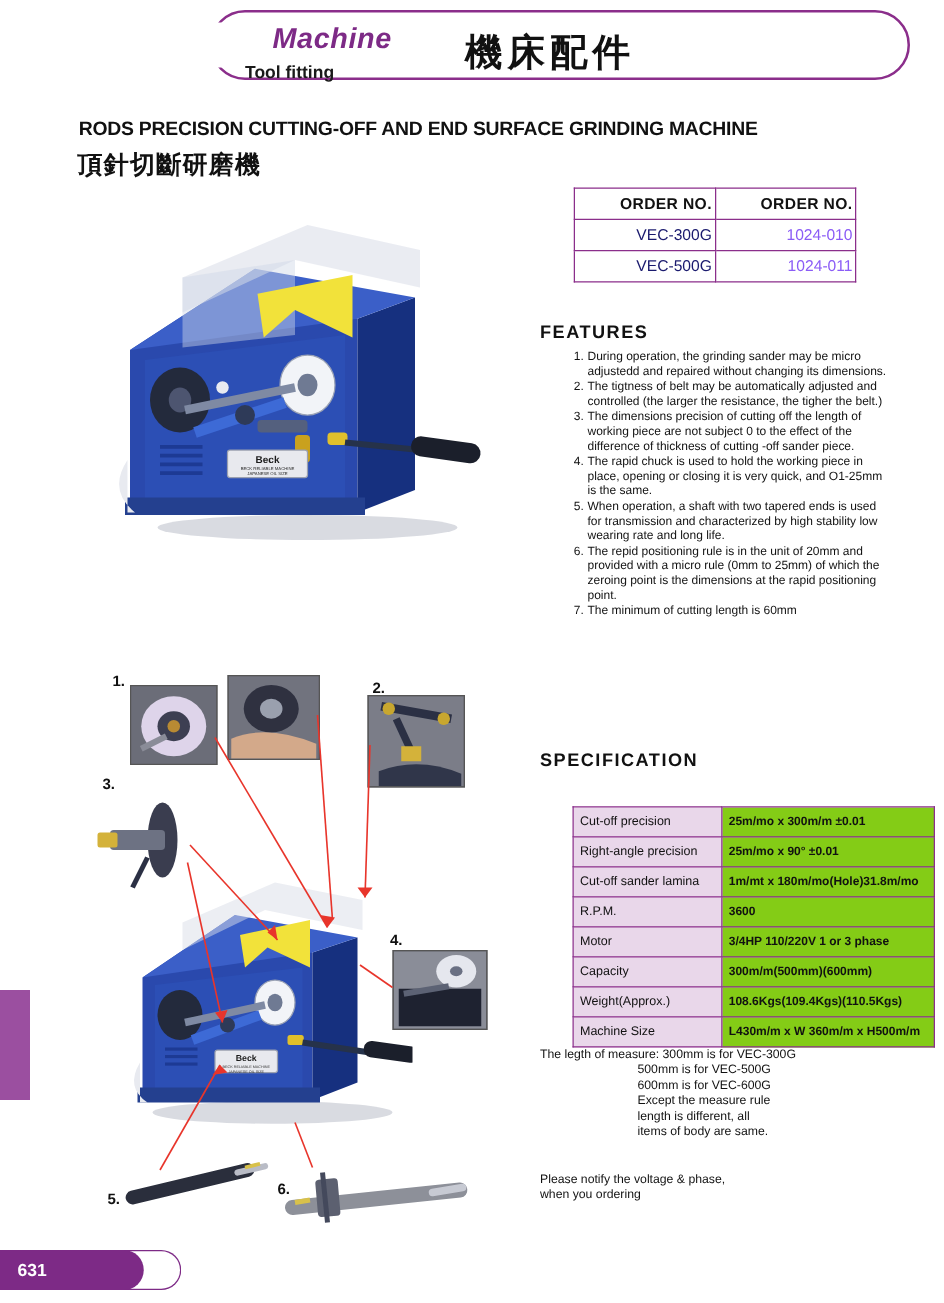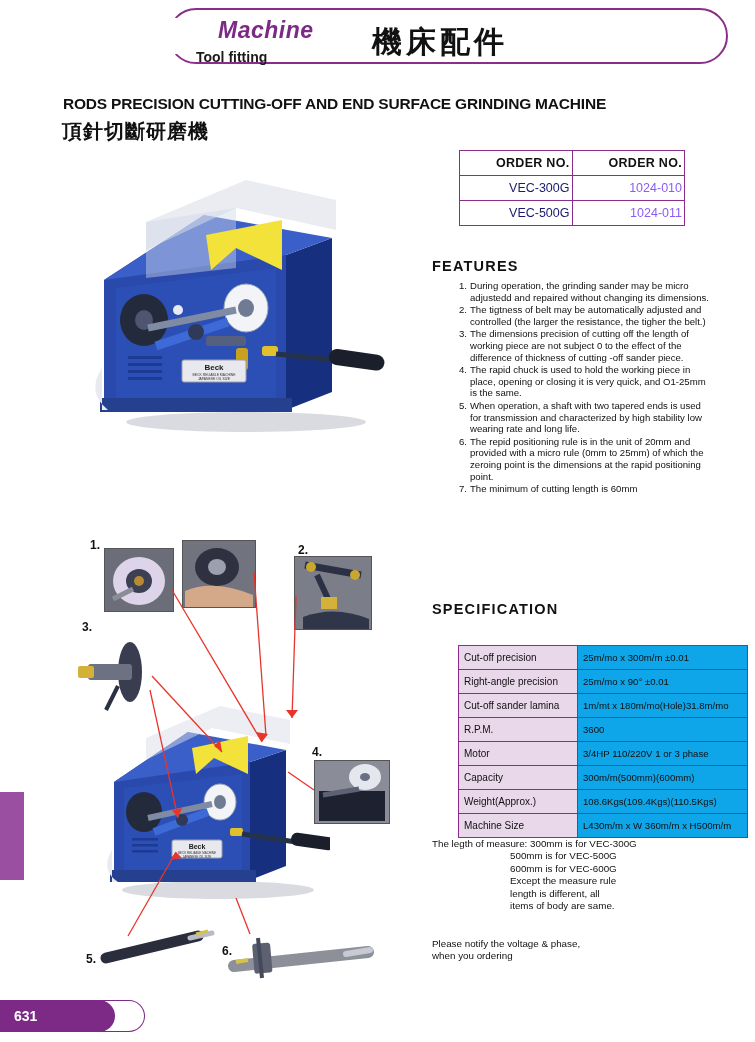--- a/index.html
+++ b/index.html
@@ -160,21 +160,22 @@
     padding: 5px 5px;
     color: #111;
     height: 13px;
   }
   .spec-table td.label {
     width: 108px;
     background: #e9d7ea;
     font-size: 10px;
   }
   .spec-table td.value {
-    background: #0ea5e9;
+    background: #84cc16;
+    font-weight: bold;
   }
 
   .note-block {
     position: absolute;
     left: 432px; top: 838px;
     width: 300px;
     font-size: 9.8px;
     line-height: 12.4px;
     color: #111;
   }

